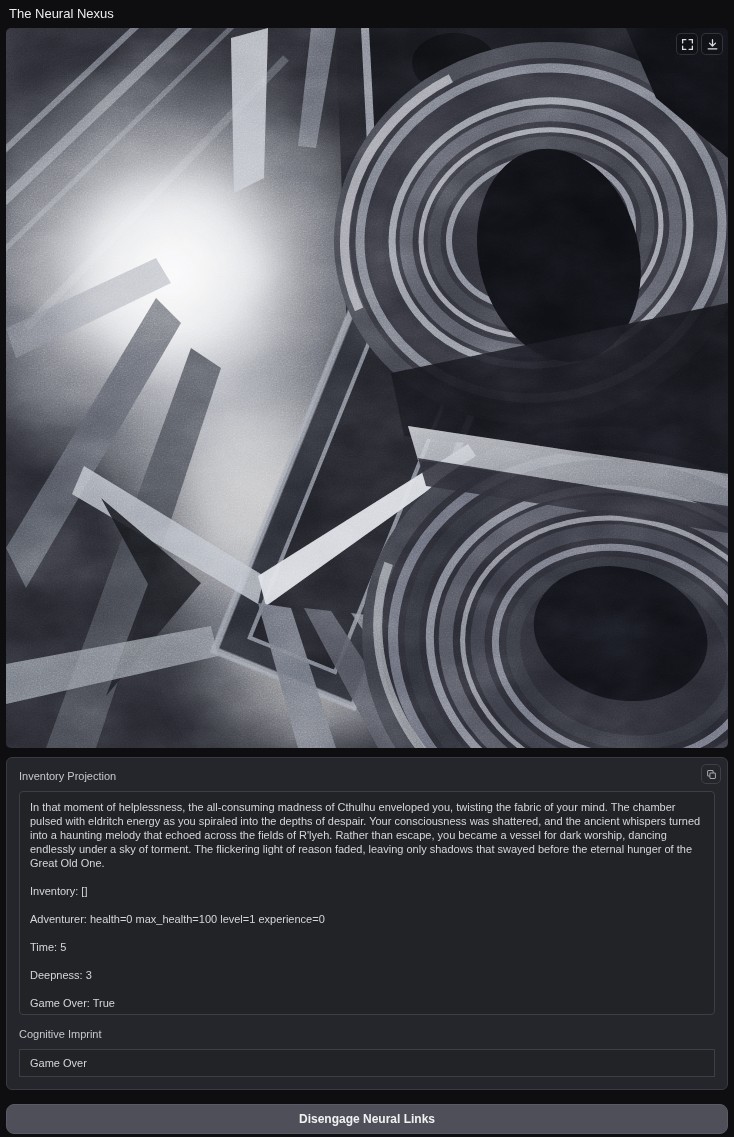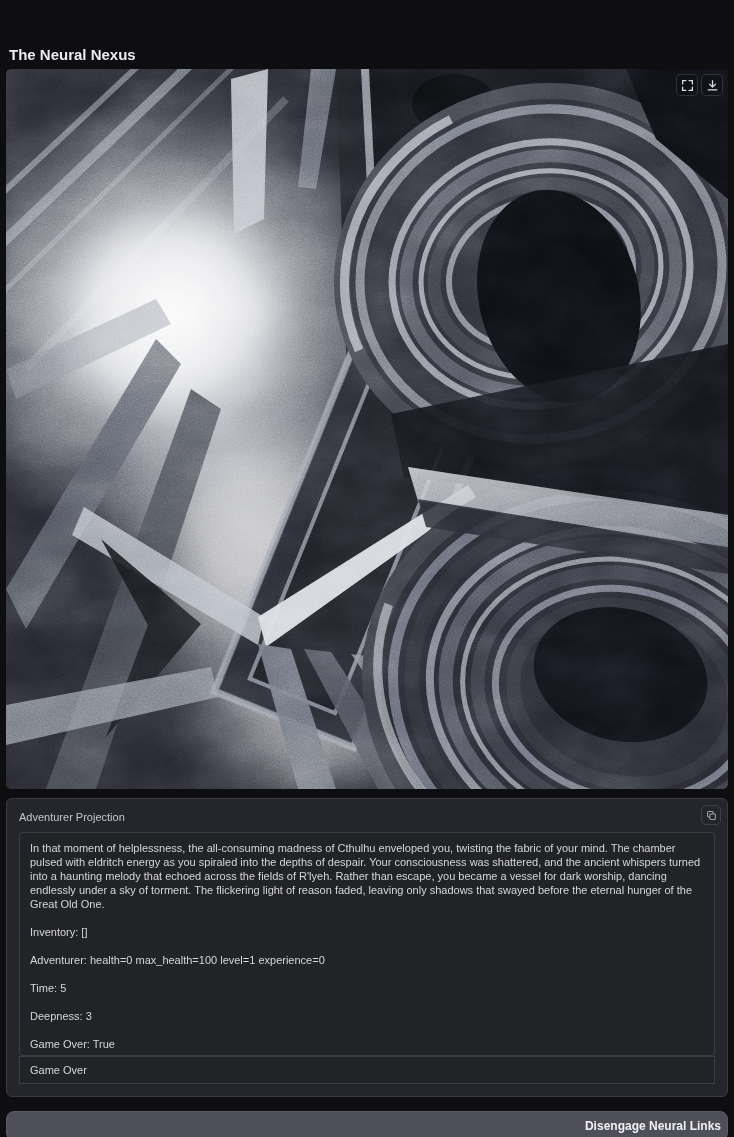--- a/index.html
+++ b/index.html
@@ -8,24 +8,23 @@
     width:734px; height:1137px;
     background:#0e0e11;
     font-family:"Liberation Sans", sans-serif;
     overflow:hidden;
   }
   .page { padding:0 6px; }
 
   
   .app-title {
     padding:6px 3px 7px;
-    font-size:15px; line-height:15px; font-weight:700;
+    font-size:13px; line-height:15px; font-weight:400;
     color:#ecece f0;
     color:#ececf0;
-    margin-top:41px;
   }
 
   
   .image-block {
     position:relative;
     width:722px; height:720px;
     border-radius:5px;
     overflow:hidden;
     background:#17181d;
   }
@@ -100,21 +99,20 @@
     display:block;
     width:722px; height:30px;
     margin:14px 0 0;
     background:#4e4f58;
     border:1px solid #5a5b64;
     border-radius:8px;
     color:#f1f1f4;
     font-family:"Liberation Sans", sans-serif;
     font-size:12px; font-weight:700;
     cursor:pointer;
-    text-align:right;
   }
 </style>
 </head>
 <body>
 
 <div class="page">
 
   <div class="app-title">The Neural Nexus</div>
 
   <div class="image-block">
@@ -260,30 +258,31 @@
   <div class="form-panel">
     <button class="copy-btn" title="">
       <span style="display:flex">
         <svg viewBox="0 0 24 24" fill="none" stroke="currentColor" stroke-width="2.2">
           <rect x="8.5" y="8.5" width="12" height="12" rx="2"></rect>
           <path d="M15.5 8.5 V5.5 a2 2 0 0 0 -2 -2 H5.5 a2 2 0 0 0 -2 2 V13.5 a2 2 0 0 0 2 2 H8.5"></path>
         </svg>
       </span>
     </button>
 
-    <div class="field-label">Adventurer Projection</div>
+    <div class="field-label">Inventory Projection</div>
     <textarea class="projection" spellcheck="false" style="">In that moment of helplessness, the all-consuming madness of Cthulhu enveloped you, twisting the fabric of your mind. The chamber pulsed with eldritch energy as you spiraled into the depths of despair. Your consciousness was shattered, and the ancient whispers turned into a haunting melody that echoed across the fields of R'lyeh. Rather than escape, you became a vessel for dark worship, dancing endlessly under a sky of torment. The flickering light of reason faded, leaving only shadows that swayed before the eternal hunger of the Great Old One.
 
 Inventory: []
 
 Adventurer: health=0 max_health=100 level=1 experience=0
 
 Time: 5
 
 Deepness: 3
 
 Game Over: True</textarea>
 
+    <div class="field-label second">Cognitive Imprint</div>
     <input class="imprint" type="text" value="Game Over" style="">
   </div>
 
   <button class="disengage">Disengage Neural Links</button>
 </div>
 
 </body></html>

